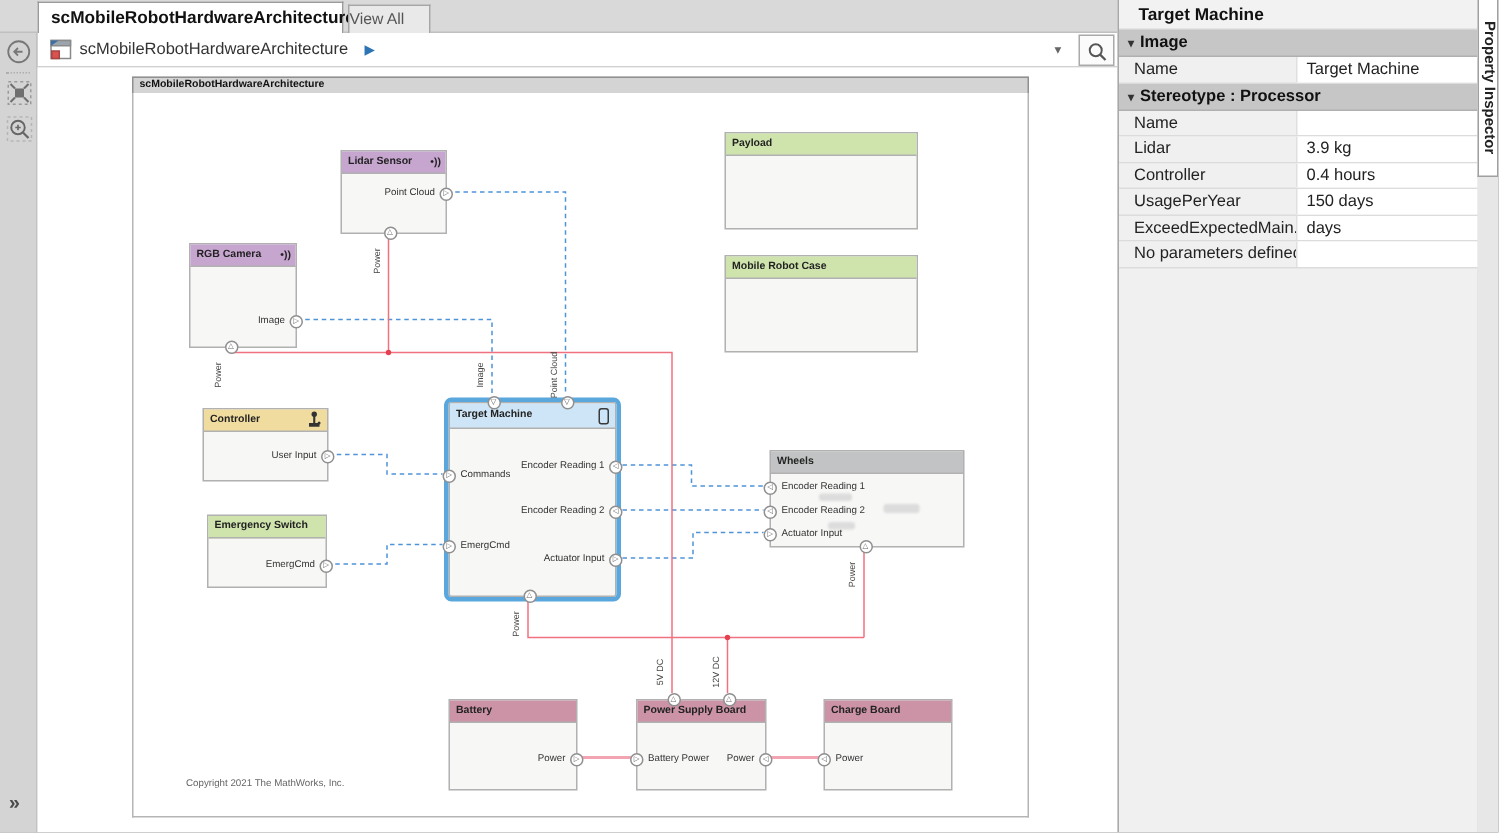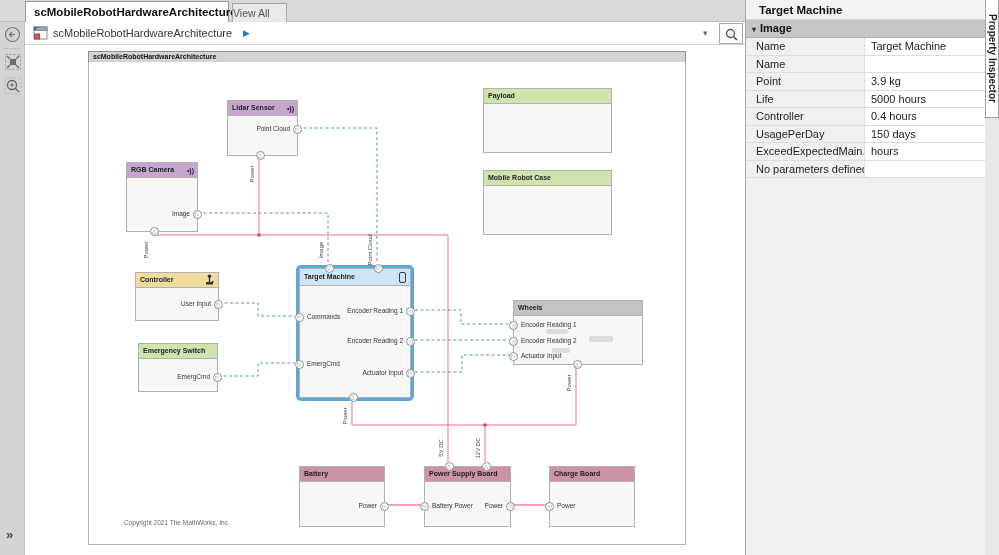--- a/index.html
+++ b/index.html
@@ -250,43 +250,40 @@
   </div>
 
   <div id="inspector">
     <div id="insp-title">Target Machine</div>
     <div id="insp-rows">
         <div class="sec"><div class="caret" style="display: inline;">▾</div><div style="display: inline;">Image</div></div>
         <div class="prow">
           <div class="pl">Name</div>
           <div class="pv">Target Machine</div>
         </div>
+        <div class="sec"><div class="caret" style="display: inline;">▾</div><div style="display: inline;">Stereotype : Processor</div></div>
         <div class="prow">
           <div class="pl">Name</div>
           <div class="pv"></div>
         </div>
         <div class="prow">
-          <div class="pl">Point</div>
+          <div class="pl">Lidar</div>
           <div class="pv">3.9 kg</div>
-        </div>
-        <div class="prow">
-          <div class="pl">Life</div>
-          <div class="pv">5000 hours</div>
         </div>
         <div class="prow">
           <div class="pl">Controller</div>
           <div class="pv">0.4 hours</div>
         </div>
         <div class="prow">
-          <div class="pl">UsagePerDay</div>
+          <div class="pl">UsagePerYear</div>
           <div class="pv">150 days</div>
         </div>
         <div class="prow">
           <div class="pl">ExceedExpectedMain...</div>
-          <div class="pv">hours</div>
+          <div class="pv">days</div>
         </div>
         <div class="prow">
           <div class="pl">No parameters defined</div>
           <div class="pv"></div>
         </div>
       </div>
   </div>
   <div id="vstrip"></div>
   <div id="vtab">Property Inspector</div>
 

